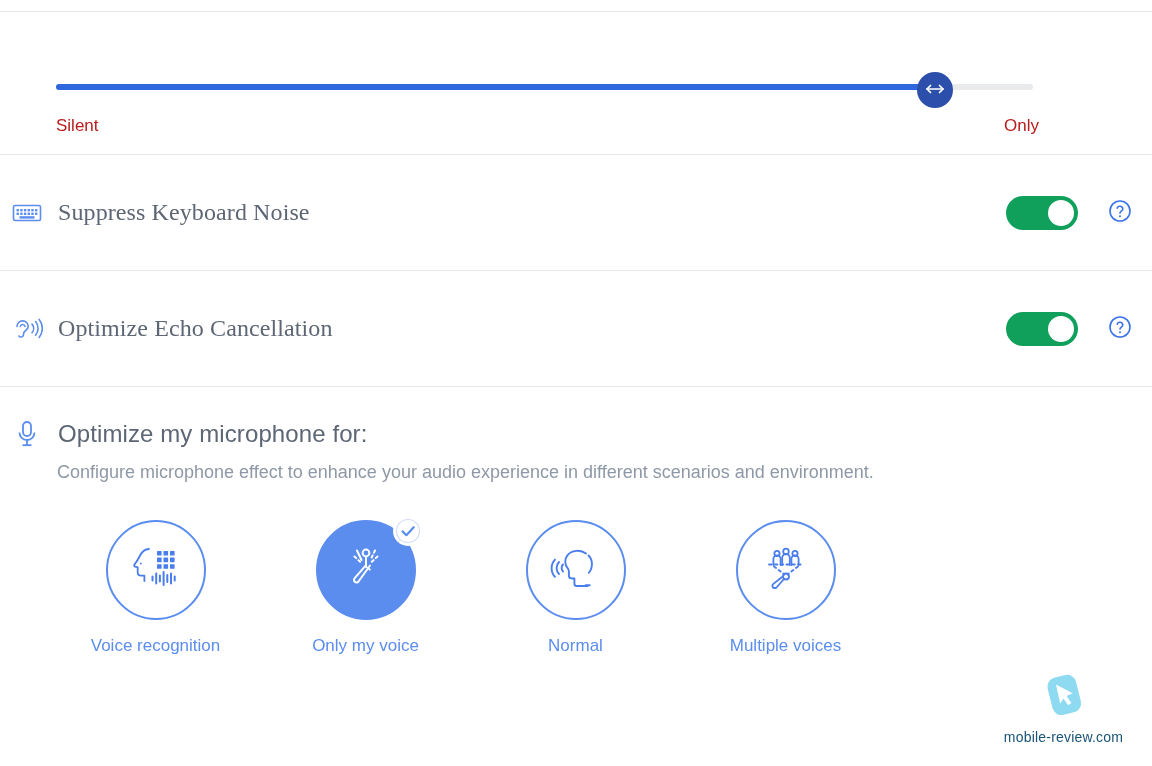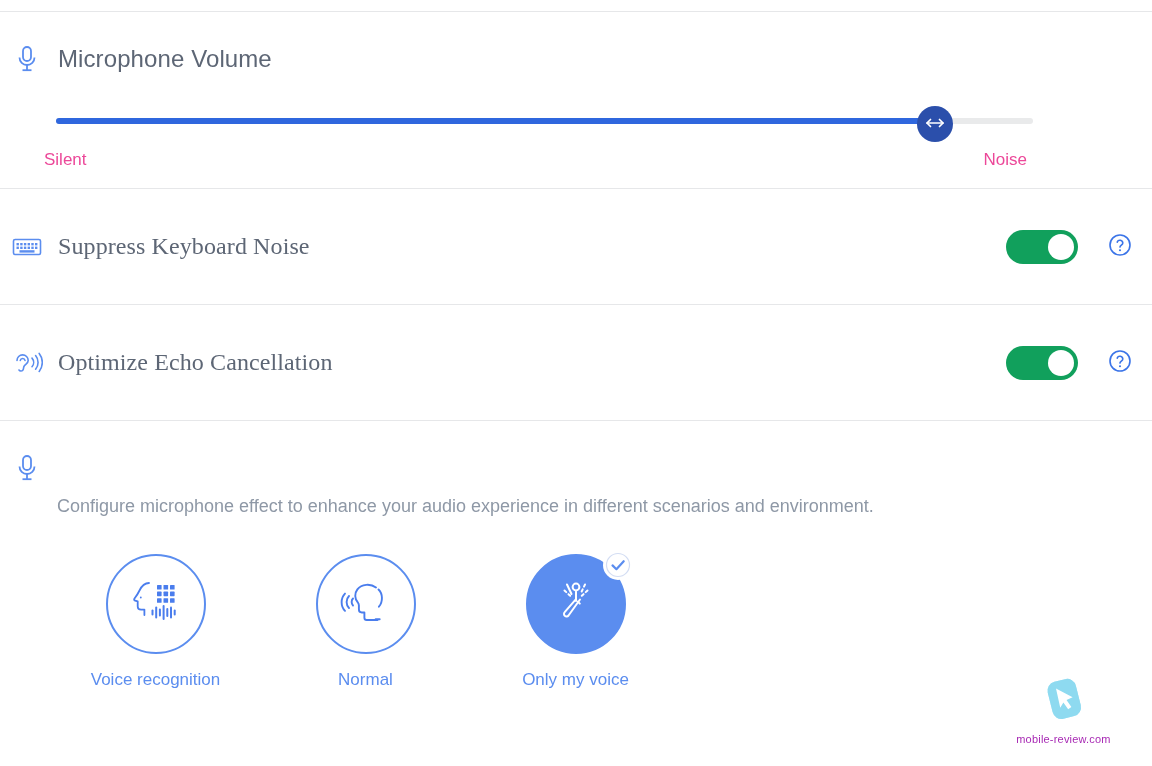--- a/index.html
+++ b/index.html
@@ -85,26 +85,26 @@
     height: 36px;
     border-radius: 50%;
     background: #2b4fab;
     display: flex;
     align-items: center;
     justify-content: center;
     cursor: pointer;
   }
 
   .slider-labels {
-    margin: 8px 0 0 44px;
+    margin: 8px 0 0 56px;
     width: 983px;
     display: flex;
     justify-content: space-between;
     font-size: 17px;
-    color: #ec4899;
+    color: #b91c1c;
   }
 
   
   .toggle-row {
     height: 115px;
     display: flex;
     align-items: center;
     position: relative;
   }
 
@@ -206,63 +206,52 @@
     position: absolute;
     right: 16px;
     bottom: 32px;
     width: 145px;
     display: flex;
     flex-direction: column;
     align-items: center;
     opacity: .95;
   }
   .watermark-text {
-    font-size: 11px;
-    color: #a21caf;
+    font-size: 14px;
+    color: #0c4a6e;
     letter-spacing: .2px;
     margin-top: 1px;
   }
 </style>
 </head>
 <body>
 
 <div class="panel">
 
   <div class="divider" style="margin-top:11px"></div>
 
   <section id="section-volume">
-    <div class="row-head">
-      <span class="row-icon">
-        <svg width="24" height="28" viewBox="0 0 24 28" fill="none" stroke="#5b8def" stroke-width="1.8">
-          <rect x="8" y="2" width="8" height="14" rx="4"></rect>
-          <path d="M4.5 12.5a7.5 7.5 0 0 0 15 0"></path>
-          <line x1="12" y1="20" x2="12" y2="25"></line>
-          <line x1="7.5" y1="25.2" x2="16.5" y2="25.2"></line>
-        </svg>
-      </span>
-      <span class="row-title">Microphone Volume</span>
-    </div>
 
     <div class="slider-wrap">
       <div class="slider-track"></div>
       <div class="slider-fill" id="sliderFill" style="width: 879.3px;"></div>
       <div class="slider-thumb" id="sliderThumb" style="left: 861.3px;">
         <span>
           <svg width="22" height="12" viewBox="0 0 22 12" fill="none" stroke="#ffffff" stroke-width="1.7" stroke-linecap="round" stroke-linejoin="round">
             <line x1="3" y1="6" x2="19" y2="6"></line>
             <polyline points="6.5,2.5 3,6 6.5,9.5"></polyline>
             <polyline points="15.5,2.5 19,6 15.5,9.5"></polyline>
           </svg>
         </span>
       </div>
     </div>
 
     <div class="slider-labels">
       <span>Silent</span>
-      <span>Noise</span>
+      <span>Only</span>
     </div>
   </section>
 
   <div class="divider"></div>
 
   <div class="row toggle-row">
     <div class="row-head">
       <span class="row-icon">
         <svg width="30" height="22" viewBox="0 0 30 22" fill="none" stroke="#5b8def" stroke-width="1.6">
           <rect x="1.5" y="3.5" width="27" height="15" rx="1.6"></rect>
@@ -333,20 +322,21 @@
   <section id="section-optimize">
     <div class="row-head">
       <span class="row-icon">
         <svg width="24" height="28" viewBox="0 0 24 28" fill="none" stroke="#5b8def" stroke-width="1.8">
           <rect x="8" y="2" width="8" height="14" rx="4"></rect>
           <path d="M4.5 12.5a7.5 7.5 0 0 0 15 0"></path>
           <line x1="12" y1="20" x2="12" y2="25"></line>
           <line x1="7.5" y1="25.2" x2="16.5" y2="25.2"></line>
         </svg>
       </span>
+      <span class="row-title">Optimize my microphone for:</span>
     </div>
 
     <div class="opt-desc">Configure microphone effect to enhance your audio experience in different scenarios and environment.</div>
 
     <div class="options">
 
       <div class="option">
         <div class="option-circle">
           <span>
             <svg width="56" height="46" viewBox="0 0 56 46" fill="none" stroke="#4a7ded" stroke-width="1.8" stroke-linecap="round" stroke-linejoin="round">
@@ -371,36 +361,20 @@
                 <line x1="39.3" y1="30" x2="39.3" y2="37"></line>
                 <line x1="43" y1="28.5" x2="43" y2="38.5"></line>
                 <line x1="46.7" y1="31.5" x2="46.7" y2="35.5"></line>
               </g>
             </svg>
           </span>
         </div>
         <span class="option-label">Voice recognition</span>
       </div>
 
-      <div class="option">
-        <div class="option-circle">
-          <span>
-            <svg width="52" height="48" viewBox="0 0 52 48" fill="none" stroke="#4a7ded" stroke-width="1.9" stroke-linecap="round" stroke-linejoin="round">
-              <path d="M36 9.5c-5.5-4.2-14.5-3.5-18.6 1.8-3.2 4.1-2.6 9.4.2 12.8 1 1.2 1.3 2 1.3 3.4v4.1c0 1.6 1.3 2.9 2.9 2.9h2.6v5.2c0 1.3 1 2.3 2.3 2.3h10.8"></path>
-              <path d="M38.5 11.5c4.4 4.2 4.6 12.4.4 17.2"></path>
-              <path d="M35.6 41.2h4.1"></path>
-              <path d="M13 20.5c-1.8 1.8-1.8 5.2 0 7"></path>
-              <path d="M9 18c-3.2 3.2-3.2 9 0 12"></path>
-              <path d="M5 15.6c-4.5 4.6-4.5 12.6 0 17.2"></path>
-            </svg>
-          </span>
-        </div>
-        <span class="option-label">Normal</span>
-      </div>
-
       <div class="option selected">
         <div class="option-circle">
           <span>
             <svg width="48" height="50" viewBox="0 0 48 50" fill="none" stroke="#ffffff" stroke-width="2" stroke-linecap="round" stroke-linejoin="round">
               <circle cx="24" cy="10" r="3.4"></circle>
               <path d="M24 14.4v9.6"></path>
               <path d="M15 7.5 19.5 17"></path>
               <path d="M33 7.5 28.5 17" stroke-dasharray="2.4 3"></path>
               <path d="M12.5 13.5 19 19.5" stroke-dasharray="2.4 3"></path>
               <path d="M35.5 13.5 29 19.5" stroke-dasharray="2.4 3"></path>
@@ -411,20 +385,56 @@
           <span class="check-badge">
             <svg width="30" height="30" viewBox="0 0 30 30" fill="none">
               <circle cx="15" cy="15" r="11.5" fill="#ffffff" stroke="#d3ddf3" stroke-width="1.2"></circle>
               <polyline points="9.5,15.4 13.4,19.2 20.7,11.2" fill="none" stroke="#5b8def" stroke-width="2.2" stroke-linecap="round" stroke-linejoin="round"></polyline>
             </svg>
           </span>
         </div>
         <span class="option-label">Only my voice</span>
       </div>
 
+      <div class="option">
+        <div class="option-circle">
+          <span>
+            <svg width="52" height="48" viewBox="0 0 52 48" fill="none" stroke="#4a7ded" stroke-width="1.9" stroke-linecap="round" stroke-linejoin="round">
+              <path d="M36 9.5c-5.5-4.2-14.5-3.5-18.6 1.8-3.2 4.1-2.6 9.4.2 12.8 1 1.2 1.3 2 1.3 3.4v4.1c0 1.6 1.3 2.9 2.9 2.9h2.6v5.2c0 1.3 1 2.3 2.3 2.3h10.8"></path>
+              <path d="M38.5 11.5c4.4 4.2 4.6 12.4.4 17.2"></path>
+              <path d="M35.6 41.2h4.1"></path>
+              <path d="M13 20.5c-1.8 1.8-1.8 5.2 0 7"></path>
+              <path d="M9 18c-3.2 3.2-3.2 9 0 12"></path>
+              <path d="M5 15.6c-4.5 4.6-4.5 12.6 0 17.2"></path>
+            </svg>
+          </span>
+        </div>
+        <span class="option-label">Normal</span>
+      </div>
+
+      <div class="option">
+        <div class="option-circle">
+          <span>
+            <svg width="52" height="50" viewBox="0 0 52 50" fill="none" stroke="#4a7ded" stroke-width="1.8" stroke-linecap="round" stroke-linejoin="round">
+              <circle cx="17" cy="10.5" r="2.6"></circle>
+              <path d="M13.4 22V16a3.6 3.6 0 0 1 7.2 0v6"></path>
+              <circle cx="26" cy="8.5" r="2.8"></circle>
+              <path d="M22.2 22v-7.2a3.8 3.8 0 0 1 7.6 0V22"></path>
+              <circle cx="35" cy="10.5" r="2.6"></circle>
+              <path d="M31.4 22v-6a3.6 3.6 0 0 1 7.2 0v6"></path>
+              <path d="M9 21.5h33" stroke-dasharray="2.6 3.2"></path>
+              <path d="M14 23.5 24.5 31.5" stroke-dasharray="2.6 3.2"></path>
+              <path d="M38 23.5 27.5 31.5" stroke-dasharray="2.6 3.2"></path>
+              <circle cx="26" cy="33.5" r="3"></circle>
+              <path d="M24 36 16.5 44.5a2.4 2.4 0 0 1-3.4 0 2.4 2.4 0 0 1 0-3.4L22 34"></path>
+            </svg>
+          </span>
+        </div>
+        <span class="option-label">Multiple voices</span>
+      </div>
 
     </div>
   </section>
 
   <div class="watermark">
     <span>
       <svg width="64" height="52" viewBox="0 0 64 52" fill="none">
         <g transform="rotate(-14 32 24)">
           <rect x="18" y="4" width="29" height="38" rx="9" fill="#7fd4ee"></rect>
           <rect x="18" y="4" width="29" height="38" rx="9" fill="#8fdcf2" opacity=".55"></rect>

